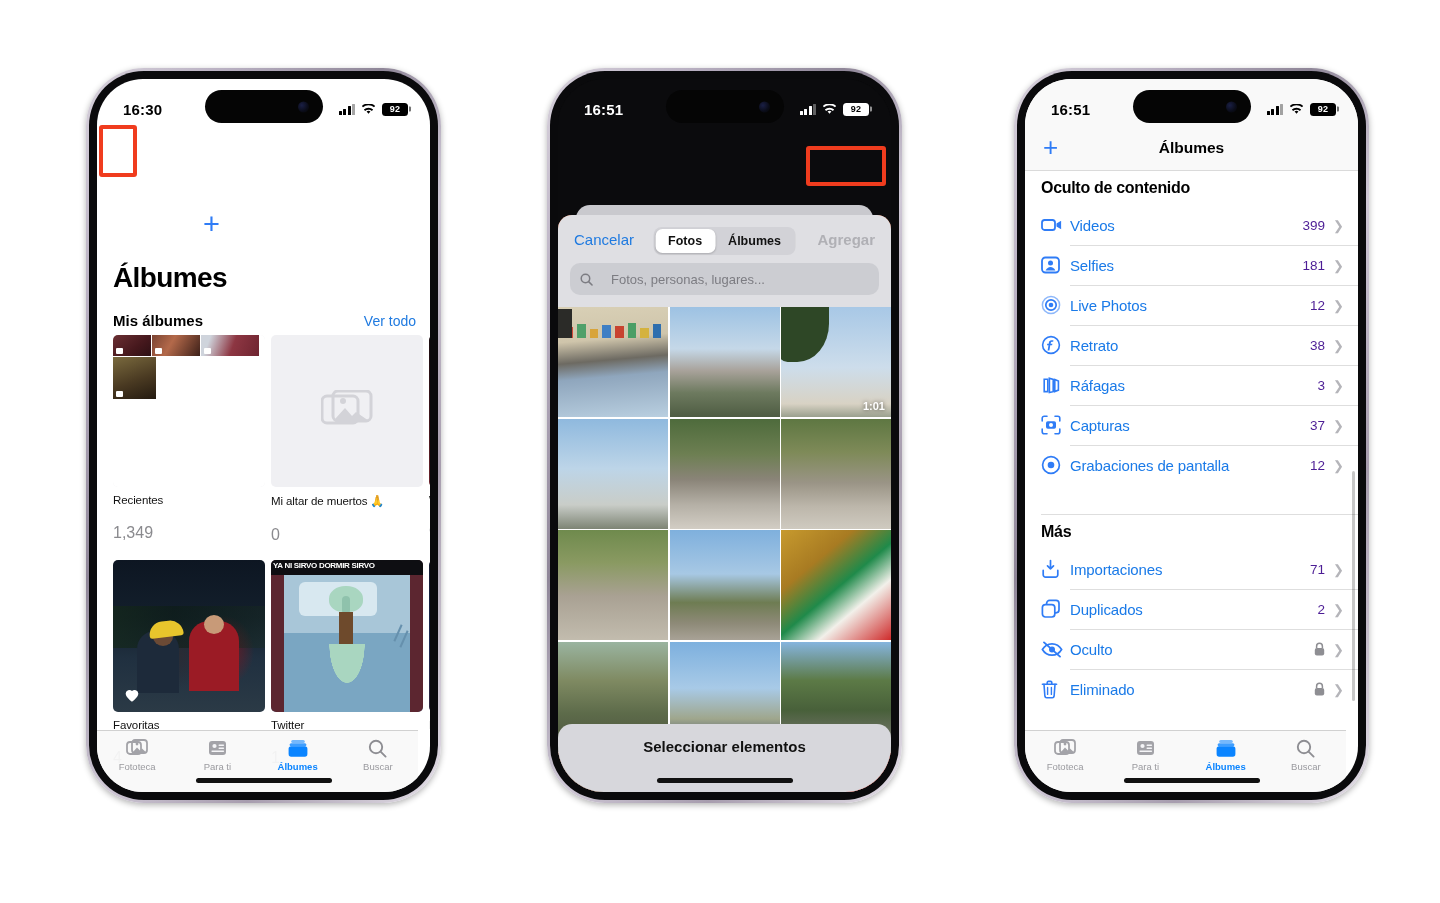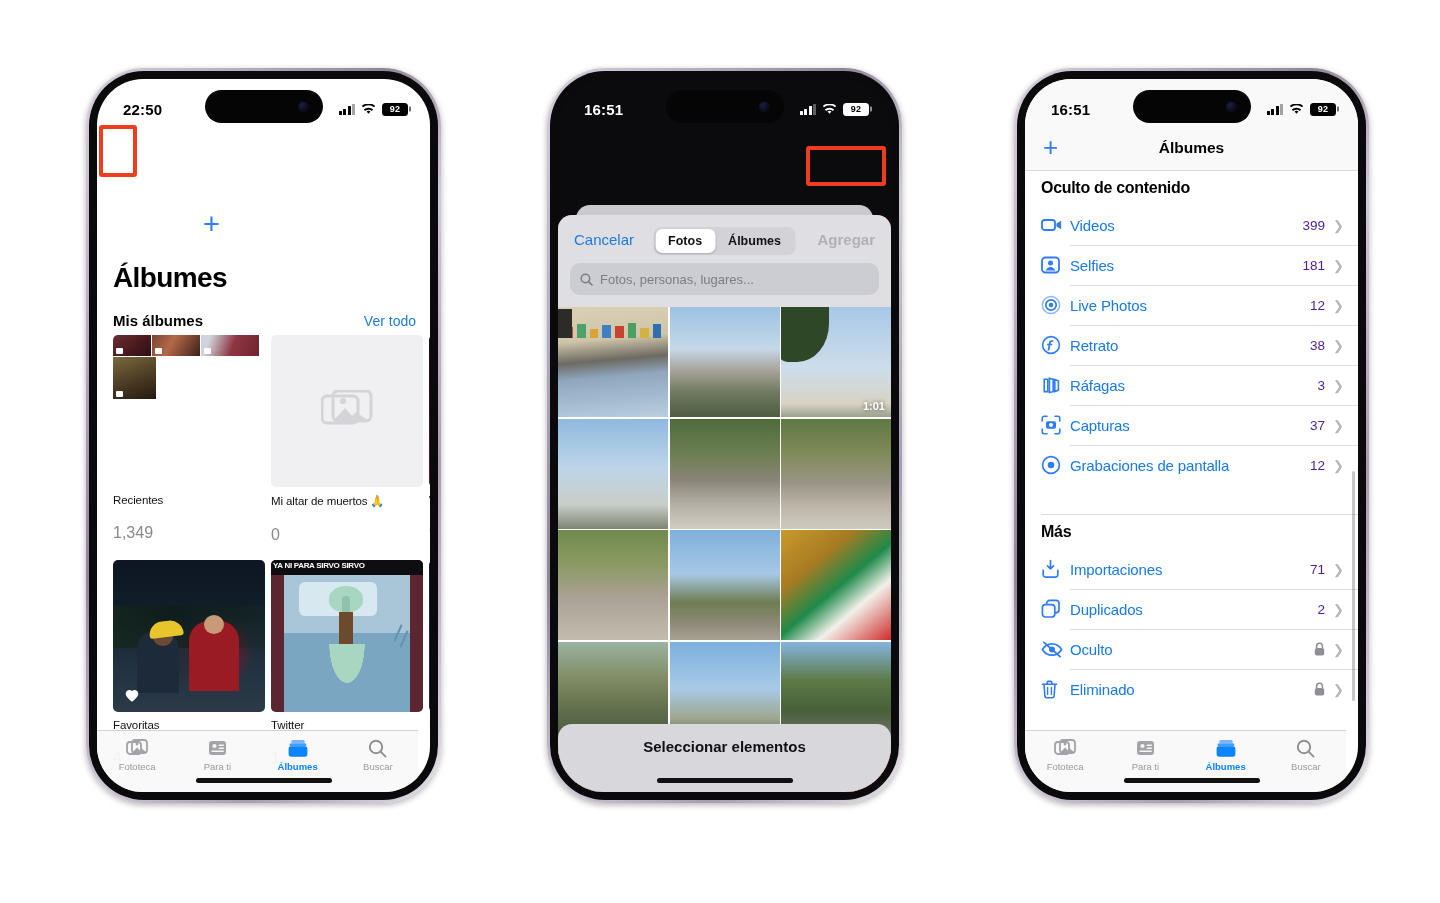--- a/index.html
+++ b/index.html
@@ -163,21 +163,21 @@
     position:absolute; left:50%; top:12px; transform:translateX(-50%);
     height:28px; border-radius:8px; background:#d2d2d7; display:flex; padding:2px;
   }
   .seg .s{
     padding:0 13px; height:24px; display:flex; align-items:center; justify-content:center;
     font-size:12.5px; color:#111; border-radius:7px; font-weight:600;
   }
   .seg .s.on{ background:#fff; box-shadow:0 1px 2px rgba(0,0,0,.18); }
   .p2-search{
     position:absolute; left:12px; right:12px; top:48px; height:32px; border-radius:10px;
-    background:#cccdd2; display:flex; align-items:center; gap:7px; padding:0 10px;
+    background:#cccdd2; display:flex; align-items:center; gap:18px; padding:0 10px;
   }
   .p2-search .ph{ font-size:13px; color:#7c7c82; }
   .grid2{
     position:absolute; top:92px; left:0; right:0; bottom:0;
     display:grid; grid-template-columns:repeat(3,1fr); grid-auto-rows:110px; gap:1.5px;
     background:#fff;
   }
   .gcell{ position:relative; overflow:hidden; background:#b9c6d2; }
   .gdur{
     position:absolute; right:6px; bottom:5px; color:#fff; font-size:11px; font-weight:700;
@@ -226,21 +226,21 @@
 <body>
 
 <div class="stage">
 
   <div class="phone" style="left:86px; top:68px; width:355px; height:735px;">
     <div class="frame-outer"></div>
     <div class="frame-mid"></div>
     <div class="screen">
 
       <div class="statusbar light">
-        <span>22:50</span>
+        <span>16:30</span>
         <span class="sb-right">
           <span class="sig">
               <i></i>
               <i></i>
               <i></i>
               <i></i>
             </span>
           <span class="wifi">
             <svg viewBox="0 0 16 12">
                 <path d="M8 10.6l2.1-2.4a3.2 3.2 0 00-4.2 0L8 10.6zM8 6.2c1.4 0 2.7.5 3.7 1.4l1.4-1.6A7.6 7.6 0 008 4a7.6 7.6 0 00-5.1 2l1.4 1.6A5.5 5.5 0 018 6.2zM8 1.4c2.3 0 4.4.8 6 2.2l1.3-1.5A10.5 10.5 0 008 -0.6 10.5 10.5 0 00.7 2.1L2 3.6A8.9 8.9 0 018 1.4z" fill="currentColor"></path>
@@ -334,21 +334,21 @@
               <div class="wall"></div>
               <div class="bed"></div>
               <div class="pillow"></div>
               <div class="sq-head"></div>
               <div class="nose"></div>
               <div class="sq-body"></div>
               <div class="sq-legs"></div>
               <div class="line" style="right:24px; top:64px;"></div>
               <div class="line" style="right:18px; top:70px;"></div>
               <div class="band"></div>
-              <div class="bandtxt">YA NI PARA SIRVO SIRVO</div>
+              <div class="bandtxt">YA NI SIRVO DORMIR SIRVO</div>
             </div>
           </div>
           <div class="nm">Twitter</div>
           <div class="ct">1</div>
         </div>
 
         <div class="alb" style="margin-top:16px;">
           <div class="thumb" style="background:linear-gradient(160deg,#121a2e 0%,#1d2a52 40%,#3b1f2a 100%);"></div>
           <div class="nm">D</div>
           <div class="ct">2</div>

